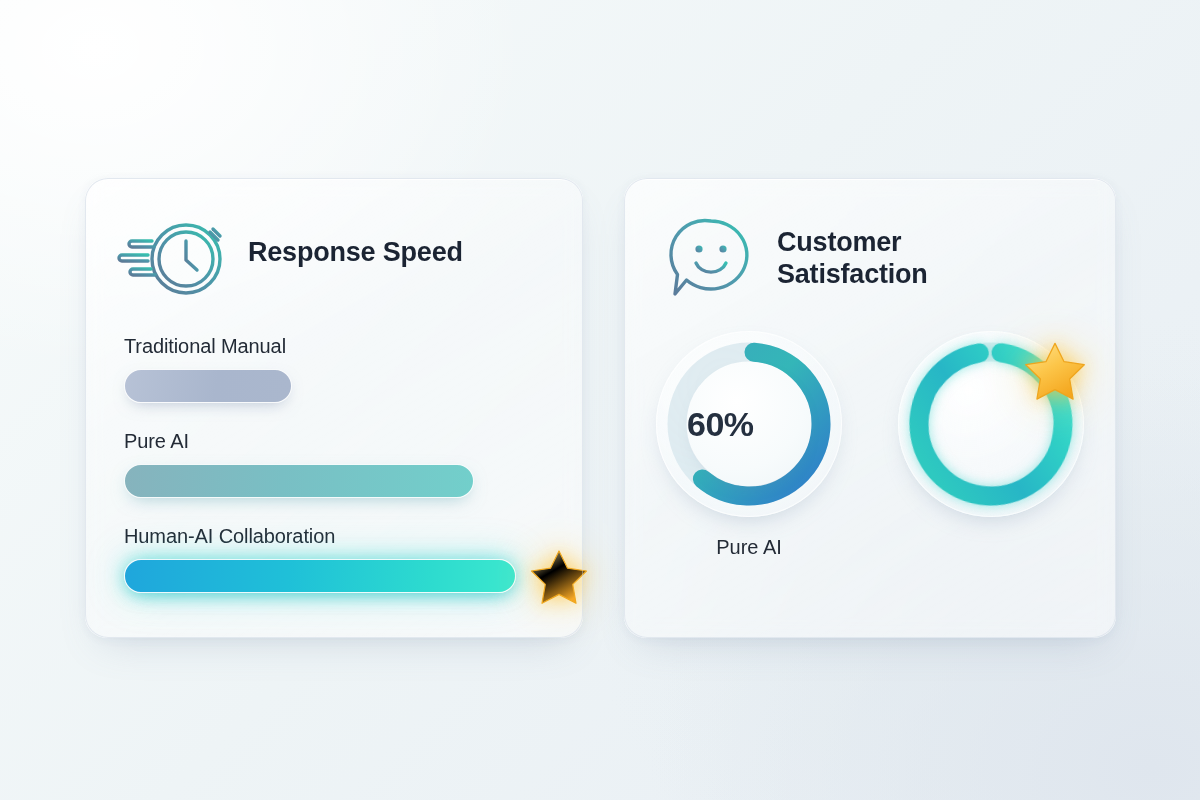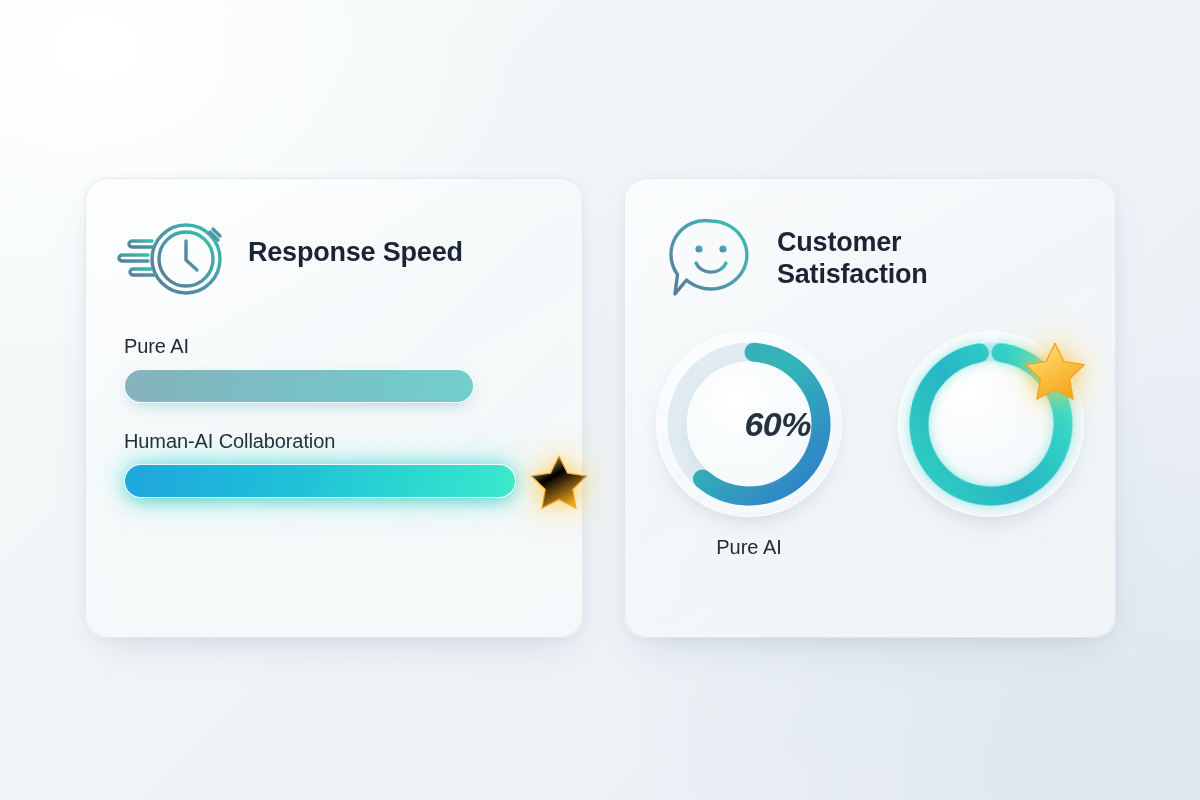--- a/index.html
+++ b/index.html
@@ -153,22 +153,21 @@
     left: 50%;
     top: 50%;
     transform: translate(-50%,-50%);
     width: 124px;
     height: 124px;
     border-radius: 50%;
     background: radial-gradient(circle at 40% 32%, #ffffff 0%, #f7fbfc 60%, #eef5f7 100%);
     box-shadow: 0 6px 16px -10px rgba(110,140,165,0.5);
     display: flex;
     align-items: center;
-    justify-content: flex-end;
-    font-style: italic;
+    justify-content: flex-start;
   }
   .ring-value {
     font-size: 34px;
     font-weight: 700;
     color: #253040;
     letter-spacing: -0.5px;
   }
   .gauge-caption {
     margin-top: 17px;
     font-size: 20px;
@@ -214,20 +213,26 @@
             <path d="M34 48 h-26 a3 3 0 0 0 0 6 h26"></path>
             <path d="M37 62 h-18 a3 3 0 0 0 0 6 h22"></path>
           </g>
         </svg>
       </span>
       <h2 class="card-title">Response Speed</h2>
     </div>
 
     <div class="bars">
 
+      <div class="bar-row">
+        <div class="bar-label">Traditional Manual</div>
+        <div class="bar-track">
+          <div class="bar-fill fill-manual" style="width:168px"></div>
+        </div>
+      </div>
 
       <div class="bar-row">
         <div class="bar-label">Pure AI</div>
         <div class="bar-track">
           <div class="bar-fill fill-pureai" style="width:350px"></div>
         </div>
       </div>
 
       <div class="bar-row">
         <div class="bar-label">Human-AI Collaboration</div>

